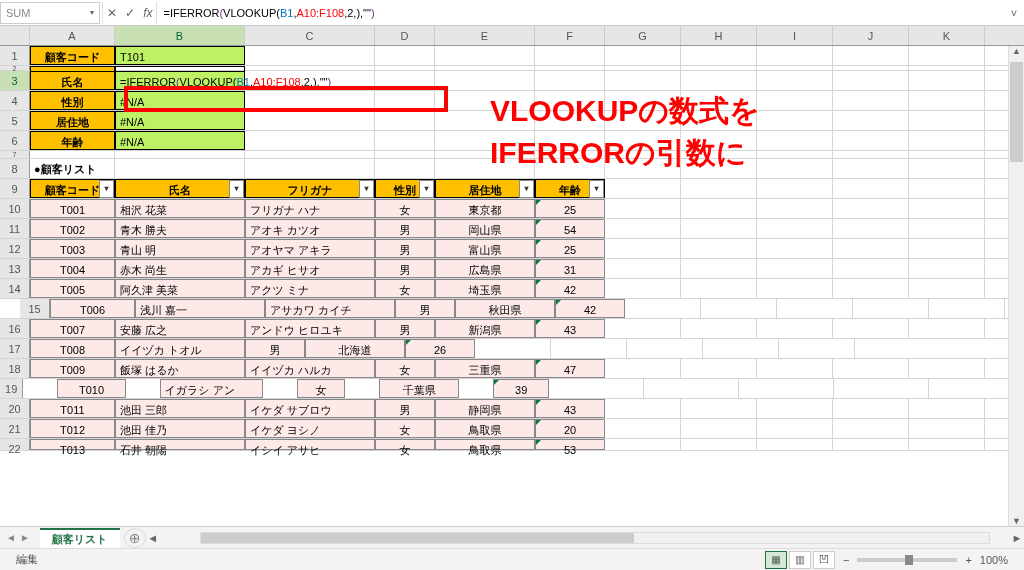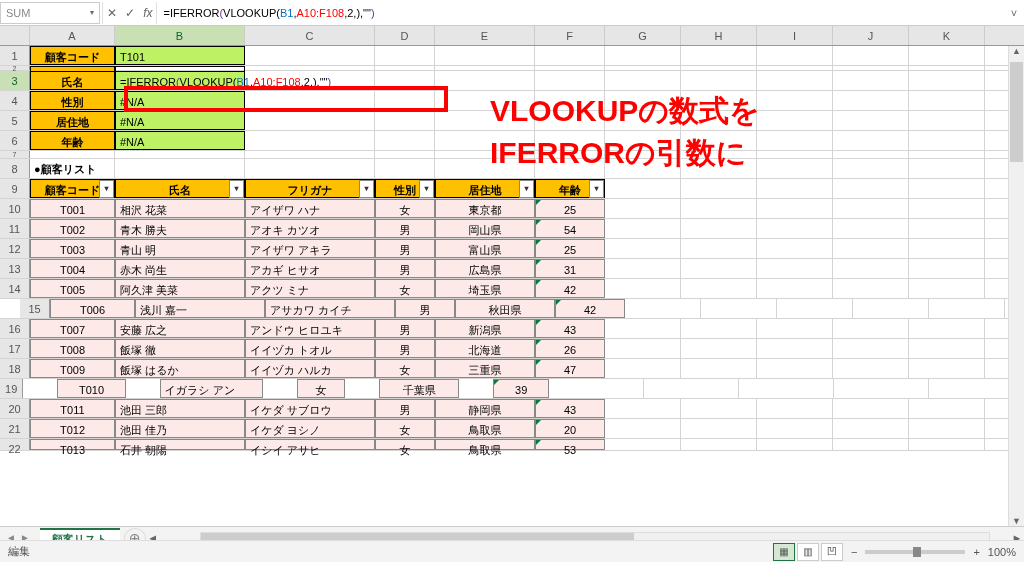--- a/index.html
+++ b/index.html
@@ -71,21 +71,21 @@
 .tab-bar { position: absolute; bottom: 22px; left: 0; right: 0; height: 22px; display: flex; align-items: center; border-top: 1px solid #ccc; background: #f3f3f3; }
 .tab-nav { display: flex; gap: 4px; padding: 0 6px; color: #888; font-size: 10px; }
 .tab-nav span { cursor: pointer; }
 .tab { padding: 2px 12px; background: #fff; border-top: 2px solid #217346; color: #217346; font-weight: bold; margin-left: 4px; height: 20px; cursor: pointer; }
 .tab-add { width: 22px; height: 20px; display: flex; align-items: center; justify-content: center; color: #888; border: 1px solid #ddd; border-radius: 50%; margin-left: 4px; font-size: 14px; cursor: pointer; }
 .hscroll { flex: 1; margin: 0 20px 0 40px; height: 12px; background: #f0f0f0; border: 1px solid #ddd; position: relative; }
 .hthumb { position: absolute; left: 0; top: 0; width: 55%; height: 100%; background: #cdcdcd; }
 .harr { width: 14px; text-align: center; color: #666; }
 
 
-.status-bar { position: absolute; bottom: 8px; left: 0; right: 0; height: 22px; background: #f3f3f3; border-top: 1px solid #ddd; display: flex; align-items: center; padding: 0 8px; color: #555; }
+.status-bar { position: absolute; bottom: 0; left: 0; right: 0; height: 22px; background: #f3f3f3; border-top: 1px solid #ddd; display: flex; align-items: center; padding: 0 16px; color: #555; }
 .status-right { margin-left: auto; display: flex; align-items: center; gap: 8px; }
 .view-icons { display: flex; gap: 2px; }
 .view-icon { width: 22px; height: 18px; border: 1px solid #ccc; display: flex; align-items: center; justify-content: center; font-size: 10px; background: #fff; }
 .view-icon.active { background: #d4e8d4; border-color: #217346; }
 .zoom-slider { width: 100px; height: 4px; background: #ccc; position: relative; }
 .zoom-thumb { position: absolute; left: 48%; top: -3px; width: 8px; height: 10px; background: #888; }
 
 
 .vscroll { position: absolute; right: 0; top: 46px; bottom: 44px; width: 16px; background: #f0f0f0; border-left: 1px solid #ddd; }
 .vthumb { position: absolute; top: 16px; left: 1px; right: 1px; height: 100px; background: #cdcdcd; }
@@ -264,21 +264,21 @@
       <div class="cell c-rest"></div>
       <div class="cell c-rest"></div>
       <div class="cell c-rest"></div>
   </div>
 
   <div id="data-rows">
       <div class="row" style="height: 20px;">
         <div class="row-h">10</div>
         <div class="cell c-A data-cell ctr">T001</div>
         <div class="cell c-B data-cell">相沢 花菜</div>
-        <div class="cell c-C data-cell">アイザワ ハナ</div>
+        <div class="cell c-C data-cell">フリガナ ハナ</div>
         <div class="cell c-D data-cell ctr">女</div>
         <div class="cell c-E data-cell ctr">東京都</div>
         <div class="cell c-F data-cell num">25</div>
         <div class="cell c-rest"></div>
         <div class="cell c-rest"></div>
         <div class="cell c-rest"></div>
         <div class="cell c-rest"></div>
         <div class="cell c-rest"></div>
       </div>
       <div class="row" style="height: 20px;">
@@ -292,21 +292,21 @@
         <div class="cell c-rest"></div>
         <div class="cell c-rest"></div>
         <div class="cell c-rest"></div>
         <div class="cell c-rest"></div>
         <div class="cell c-rest"></div>
       </div>
       <div class="row" style="height: 20px;">
         <div class="row-h">12</div>
         <div class="cell c-A data-cell ctr">T003</div>
         <div class="cell c-B data-cell">青山 明</div>
-        <div class="cell c-C data-cell">アイザワ アキラ</div>
+        <div class="cell c-C data-cell">アオヤマ アキラ</div>
         <div class="cell c-D data-cell ctr">男</div>
         <div class="cell c-E data-cell ctr">富山県</div>
         <div class="cell c-F data-cell num">25</div>
         <div class="cell c-rest"></div>
         <div class="cell c-rest"></div>
         <div class="cell c-rest"></div>
         <div class="cell c-rest"></div>
         <div class="cell c-rest"></div>
       </div>
       <div class="row" style="height: 20px;">
@@ -361,21 +361,20 @@
         <div class="cell c-F data-cell num">43</div>
         <div class="cell c-rest"></div>
         <div class="cell c-rest"></div>
         <div class="cell c-rest"></div>
         <div class="cell c-rest"></div>
         <div class="cell c-rest"></div>
       </div>
       <div class="row" style="height: 20px;">
         <div class="row-h">17</div>
         <div class="cell c-A data-cell ctr">T008</div>
-        <div class="cell c-B data-cell">飯塚 徹</div>
         <div class="cell c-C data-cell">イイヅカ トオル</div>
         <div class="cell c-D data-cell ctr">男</div>
         <div class="cell c-E data-cell ctr">北海道</div>
         <div class="cell c-F data-cell num">26</div>
         <div class="cell c-rest"></div>
         <div class="cell c-rest"></div>
         <div class="cell c-rest"></div>
         <div class="cell c-rest"></div>
         <div class="cell c-rest"></div>
       </div>

